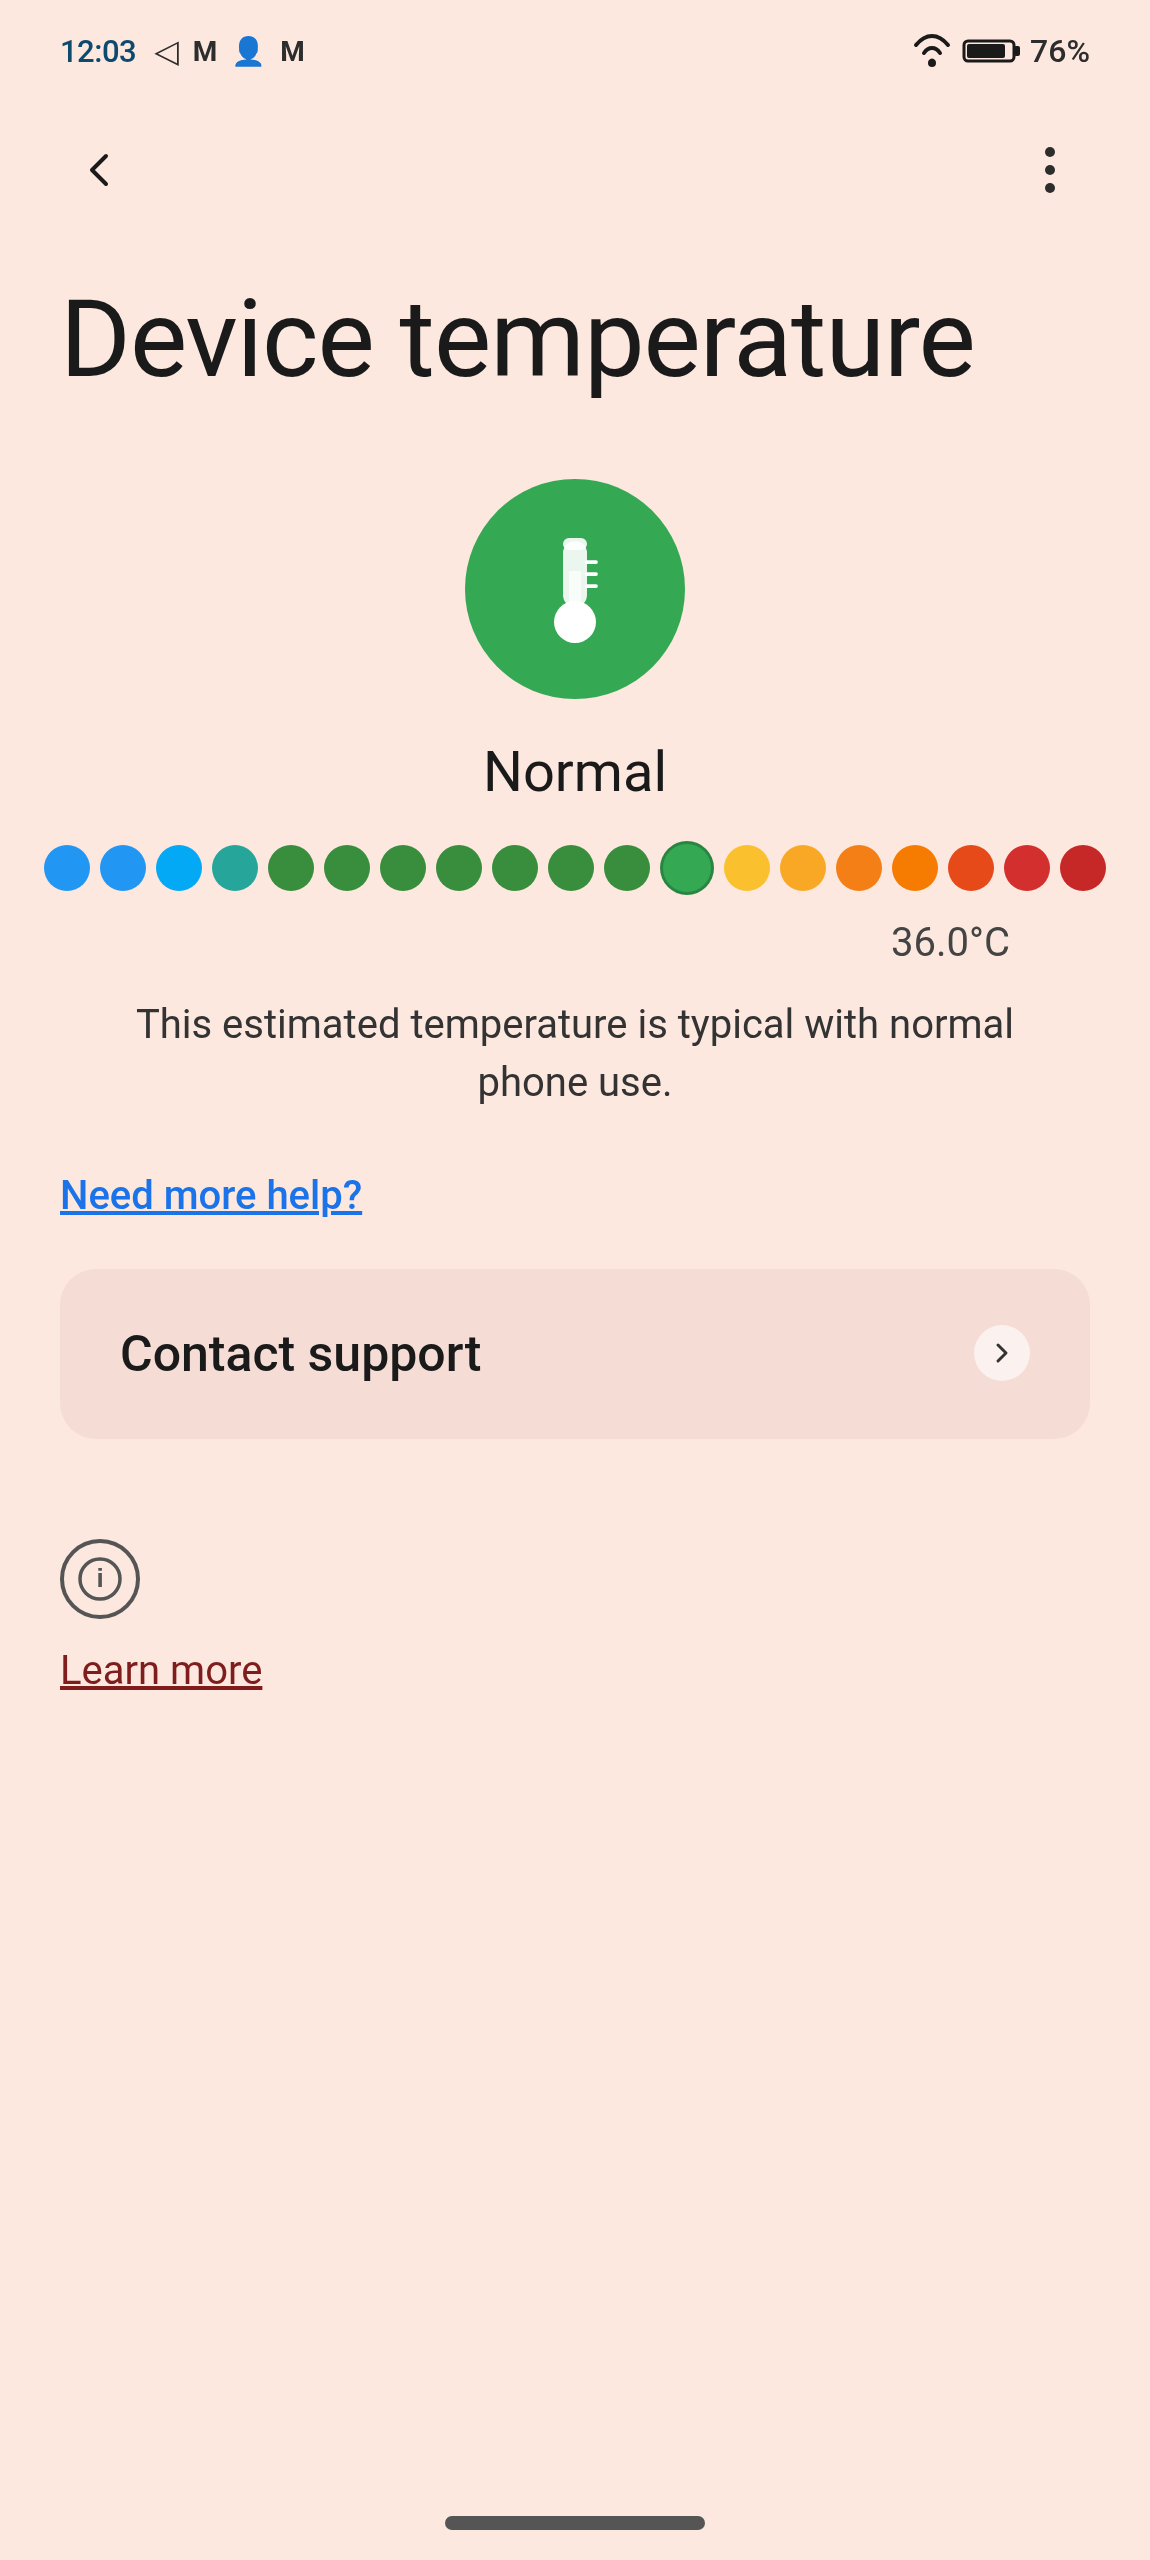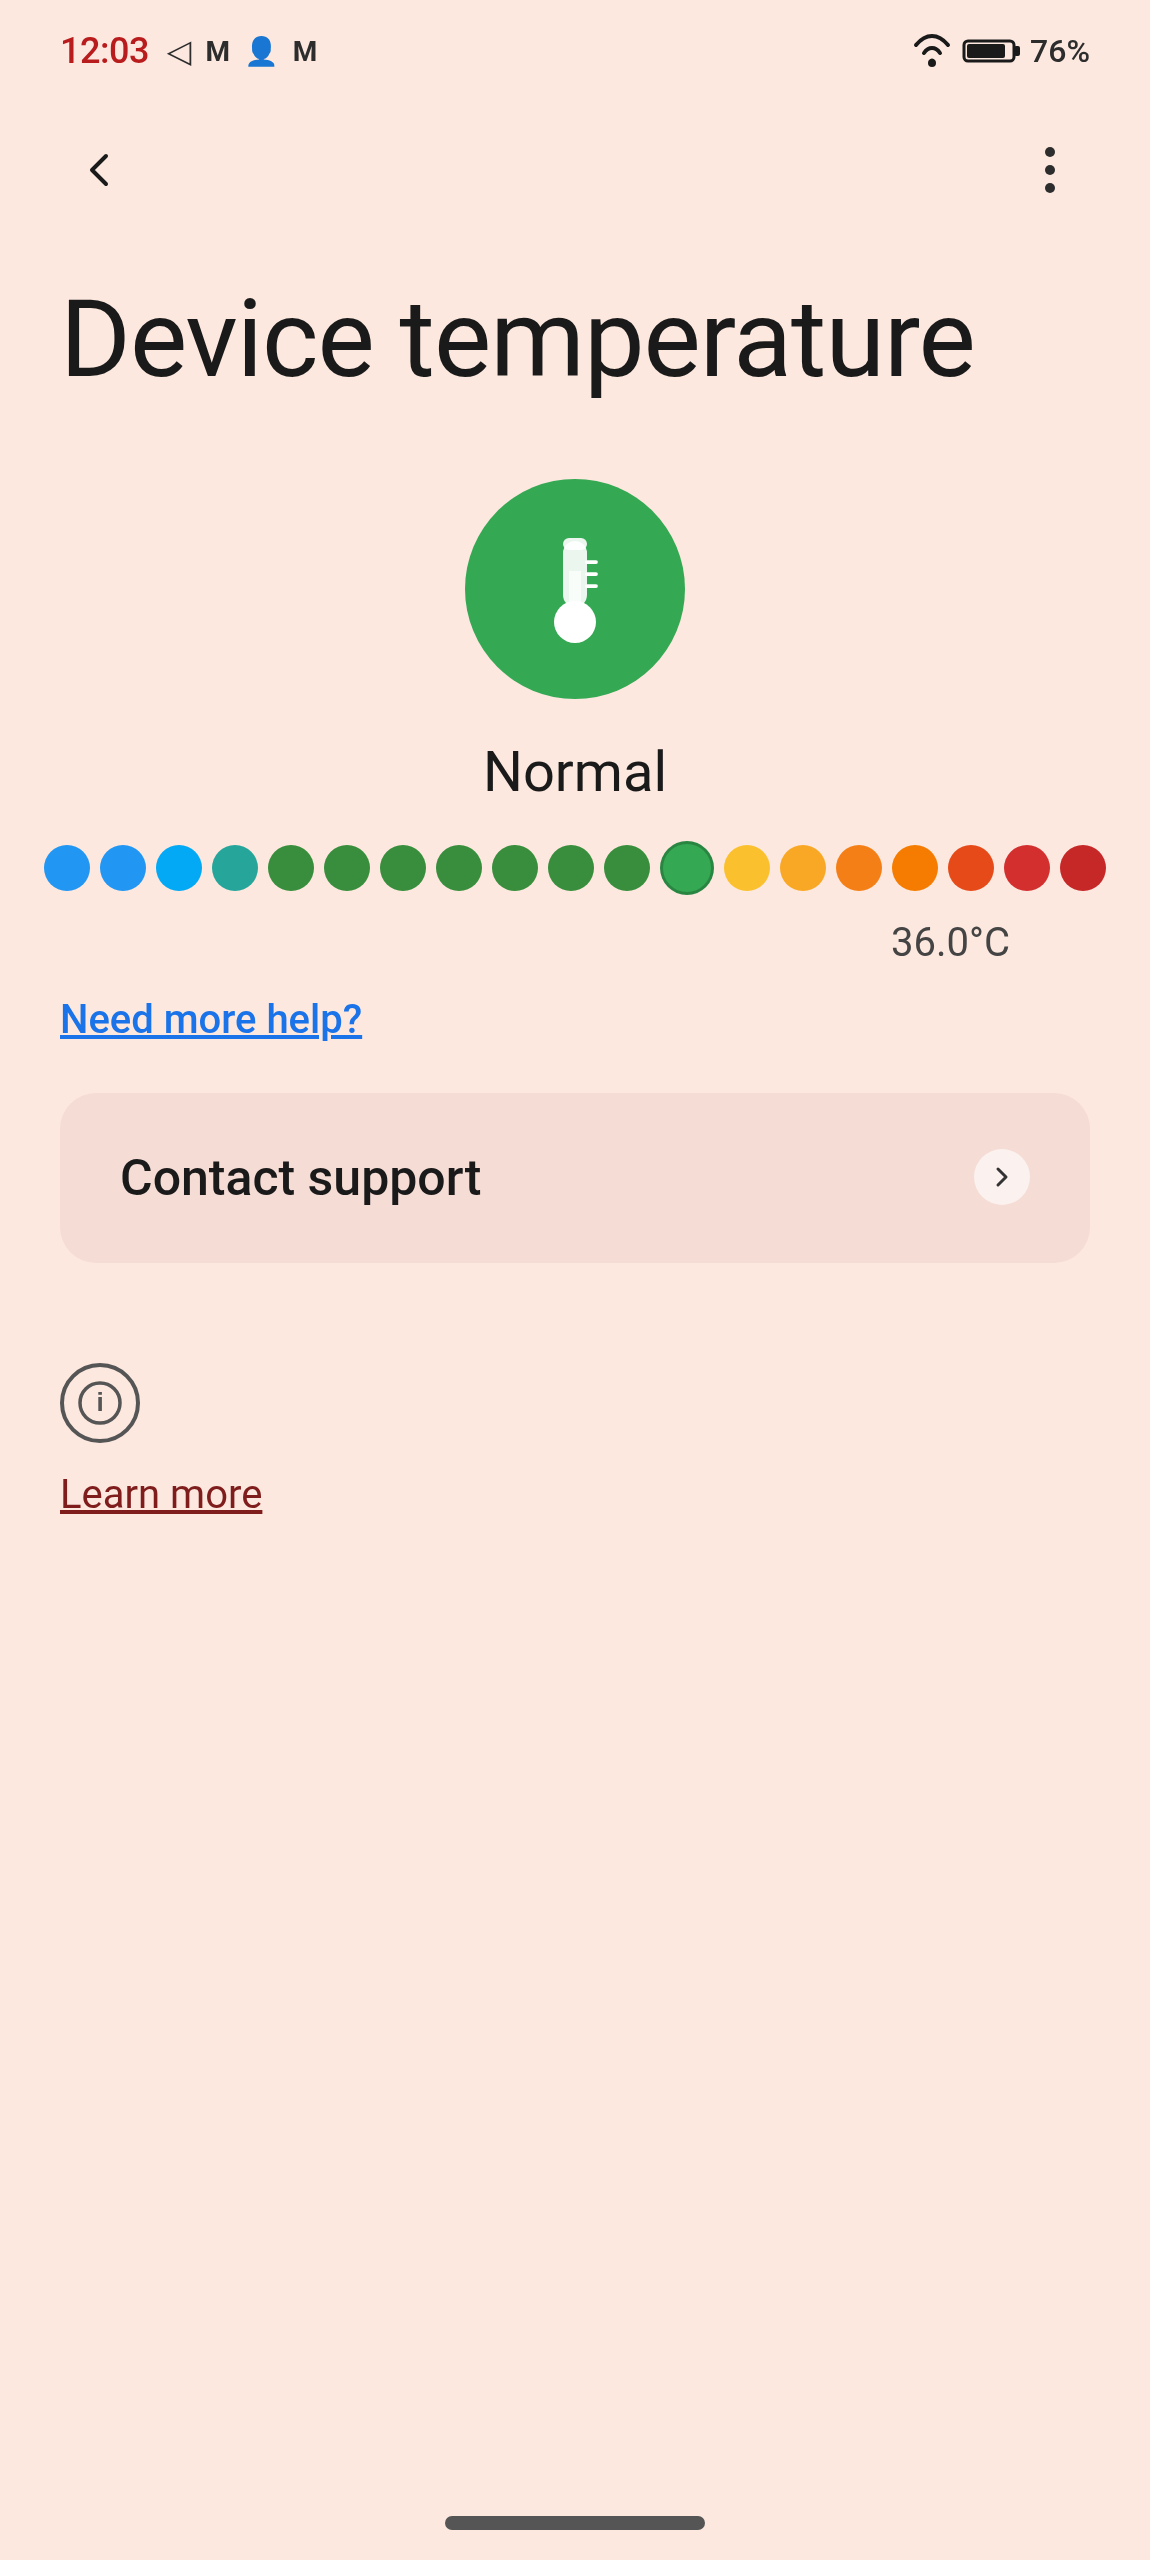--- a/index.html
+++ b/index.html
@@ -28,23 +28,23 @@
       height: 90px;
     }
 
     .status-left {
       display: flex;
       align-items: center;
       gap: 18px;
     }
 
     .status-time {
-      font-size: 36px;
+      font-size: 31px;
       font-weight: 500;
-      color: #b91c1c;
+      color: #0c4a6e;
       letter-spacing: -0.5px;
       text-align: center;
     }
 
     .status-icons {
       display: flex;
       align-items: center;
       gap: 14px;
     }
 
@@ -377,20 +377,21 @@
         <div class="gauge-dot" style="background-color: rgb(245, 127, 23);"></div>
         <div class="gauge-dot" style="background-color: rgb(245, 124, 0);"></div>
         <div class="gauge-dot" style="background-color: rgb(230, 74, 25);"></div>
         <div class="gauge-dot" style="background-color: rgb(211, 47, 47);"></div>
         <div class="gauge-dot" style="background-color: rgb(198, 40, 40);"></div>
       </div>
   </div>
 
   <div class="temp-value">36.0°C</div>
 
+  <p class="temp-description">This estimated temperature is typical with normal phone use.</p>
 
   <a class="need-help-link" href="#">Need more help?</a>
 
   <div class="contact-card">
     <span class="contact-card-label">Contact support</span>
     <div class="chevron-right">
       <svg width="28" height="28" viewBox="0 0 28 28" fill="none">
         <path d="M10 6 L18 14 L10 22" stroke="#333" stroke-width="3" stroke-linecap="round" stroke-linejoin="round"></path>
       </svg>
     </div>

